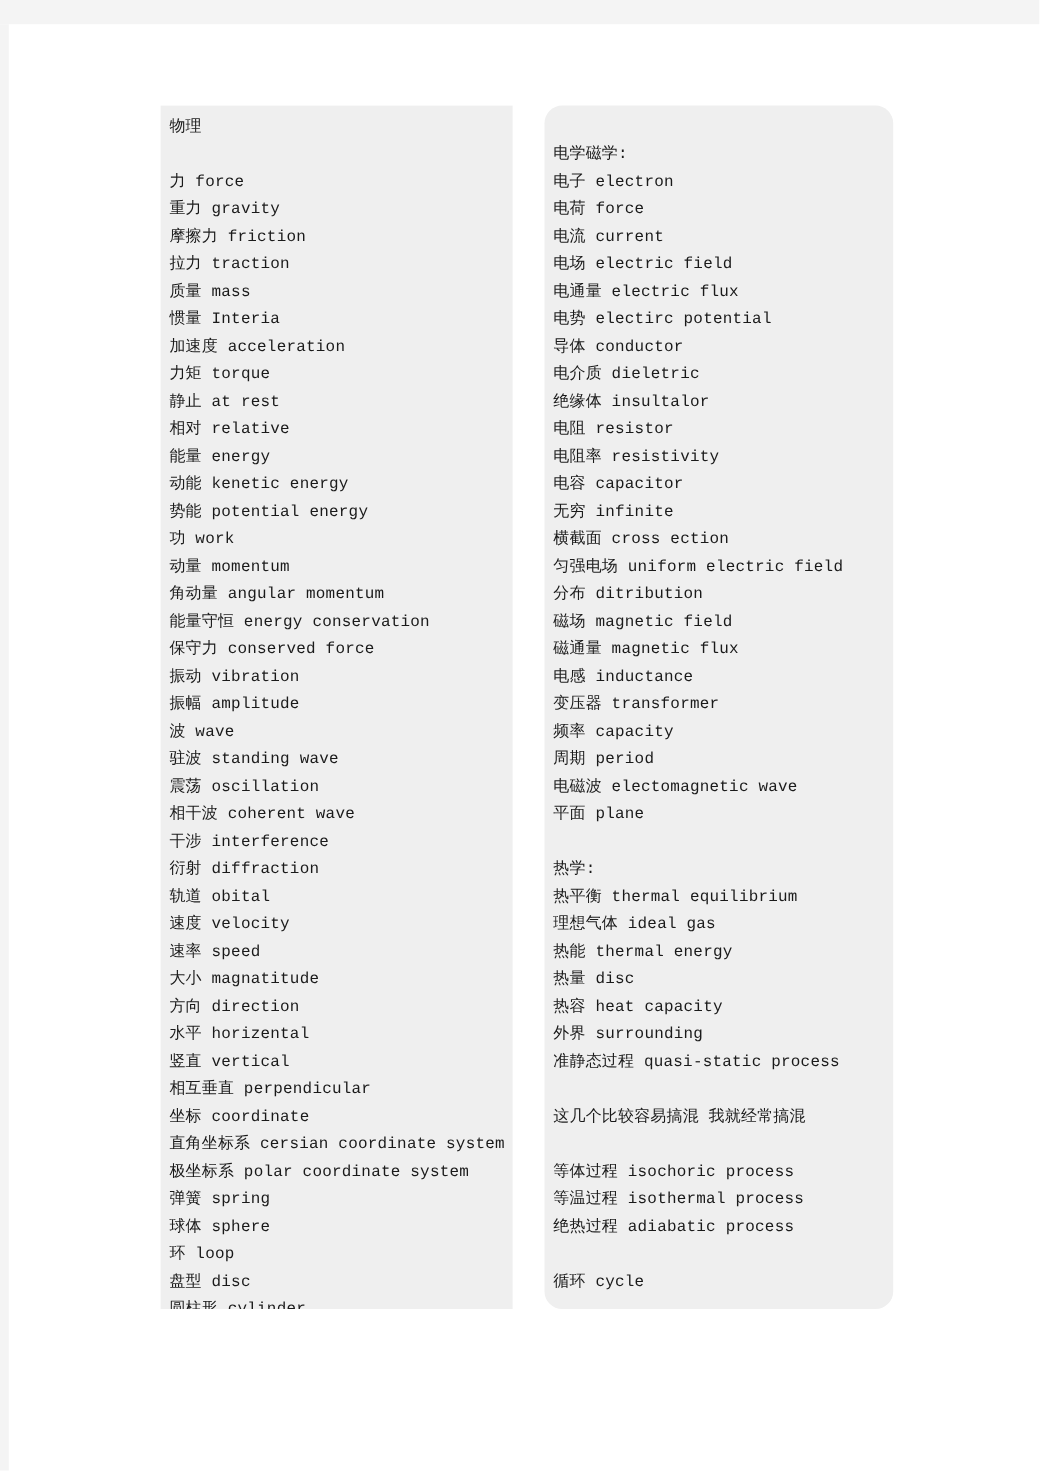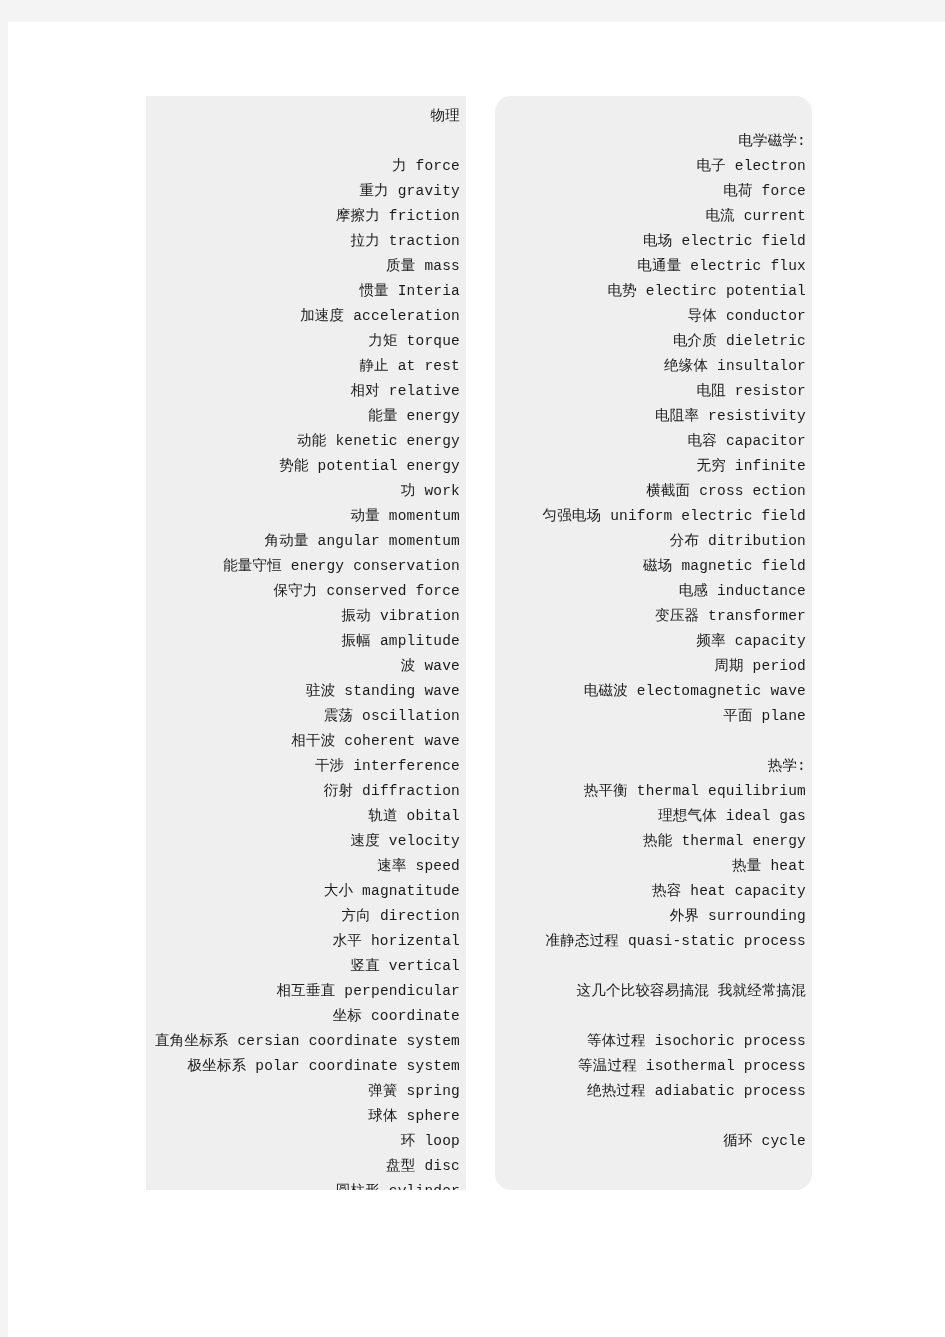--- a/index.html
+++ b/index.html
@@ -35,21 +35,20 @@
     height: 1315px;
     background: #f4f4f4;
   }
 
   .page {
     position: absolute;
     left: 0;
     top: 0;
     width: 945px;
     height: 947px;
-    text-align: right;
   }
 
   .columns {
     position: absolute;
     left: 146px;
     top: 96px;
     width: 666px;
     height: 1094px;
   }
 
@@ -157,32 +156,33 @@
         <div class="line">电介质 dieletric</div>
         <div class="line">绝缘体 insultalor</div>
         <div class="line">电阻 resistor</div>
         <div class="line">电阻率 resistivity</div>
         <div class="line">电容 capacitor</div>
         <div class="line">无穷 infinite</div>
         <div class="line">横截面 cross ection</div>
         <div class="line">匀强电场 uniform electric field</div>
         <div class="line">分布 ditribution</div>
         <div class="line">磁场 magnetic field</div>
+        <div class="line">磁通量 magnetic flux</div>
         <div class="line">电感 inductance</div>
         <div class="line">变压器 transformer</div>
         <div class="line">频率 capacity</div>
         <div class="line">周期 period</div>
         <div class="line">电磁波 electomagnetic wave</div>
         <div class="line">平面 plane</div>
         <div class="line blank">&nbsp;</div>
         <div class="line">热学:</div>
         <div class="line">热平衡 thermal equilibrium</div>
         <div class="line">理想气体 ideal gas</div>
         <div class="line">热能 thermal energy</div>
-        <div class="line">热量 heat</div>
+        <div class="line">热量 disc</div>
         <div class="line">热容 heat capacity</div>
         <div class="line">外界 surrounding</div>
         <div class="line">准静态过程 quasi-static process</div>
         <div class="line blank">&nbsp;</div>
         <div class="line">这几个比较容易搞混 我就经常搞混</div>
         <div class="line blank">&nbsp;</div>
         <div class="line">等体过程 isochoric process</div>
         <div class="line">等温过程 isothermal process</div>
         <div class="line">绝热过程 adiabatic process</div>
         <div class="line blank">&nbsp;</div>

